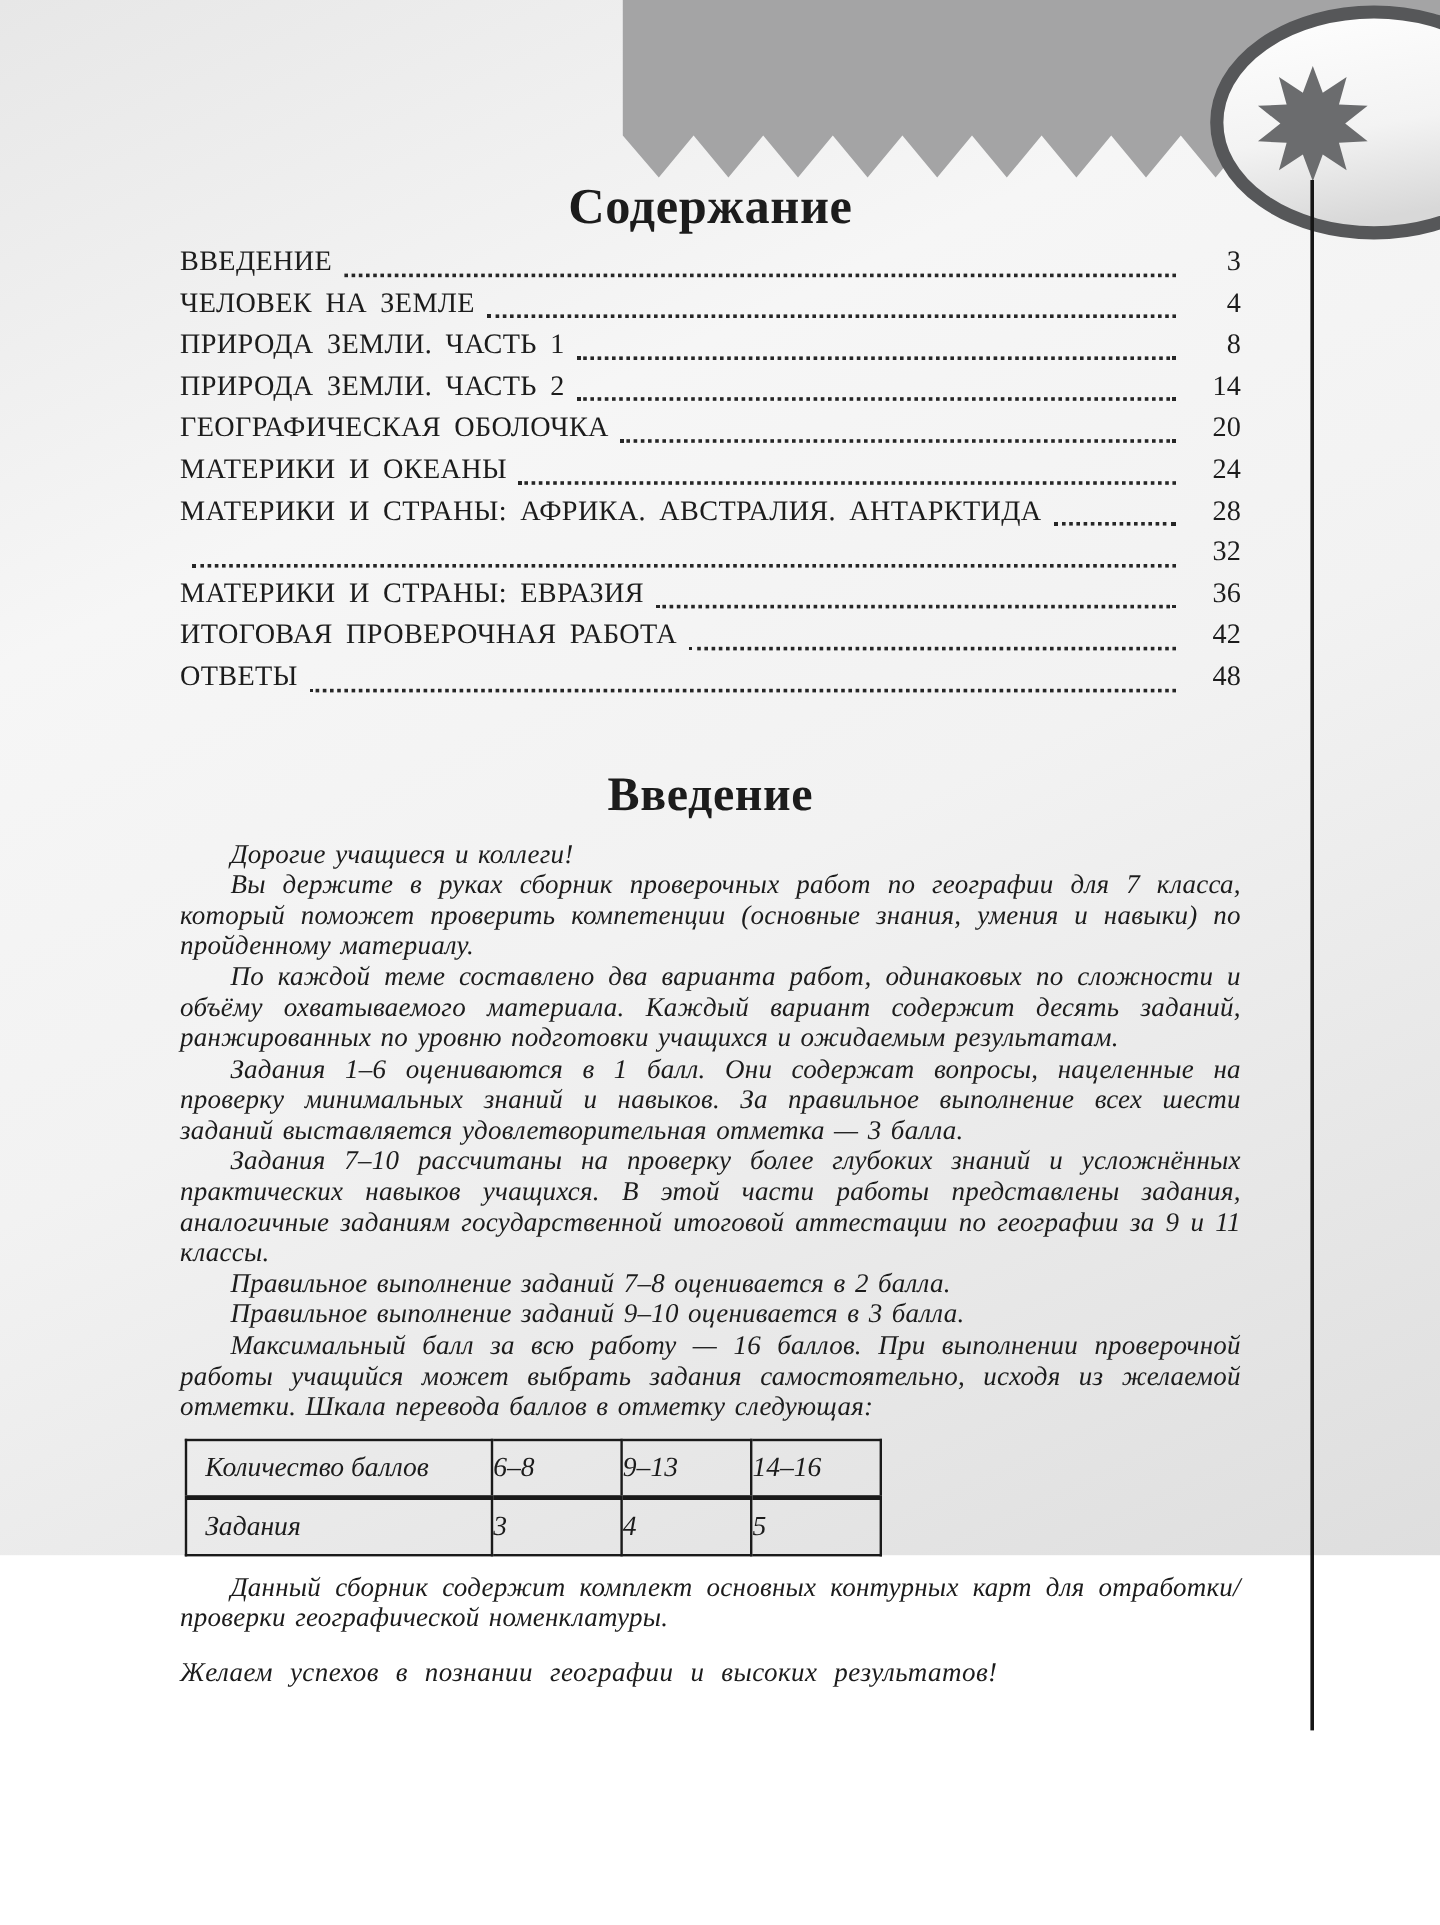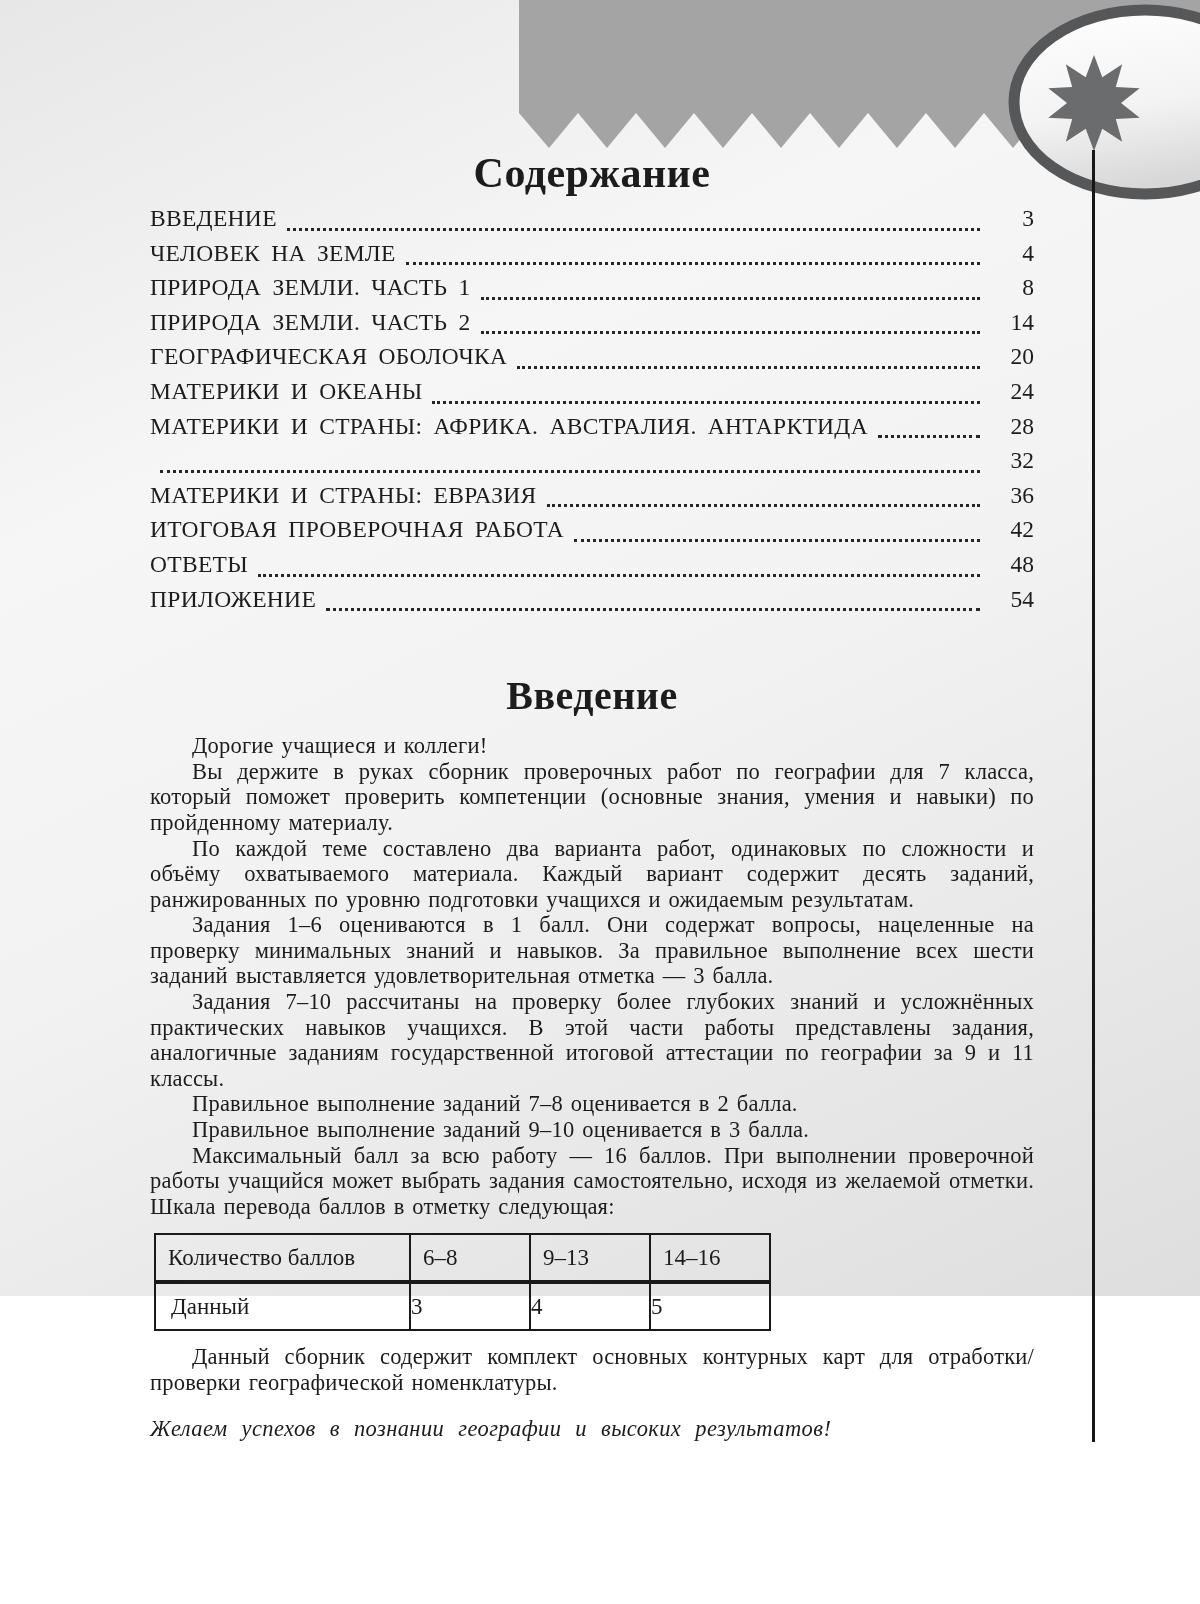--- a/index.html
+++ b/index.html
@@ -61,21 +61,21 @@
     text-align: right;
     flex: none;
   }
   .intro-title {
     margin: 53px 0 0 0;
     font-size: 40px; line-height: 46px;
     font-weight: bold;
     text-align: center;
     letter-spacing: 0.5px;
   }
-  .bodytext { margin-top: 14px; }
+  .bodytext { margin-top: 14px; font-style: italic; }
   .bodytext p {
     margin: 0;
     font-size: 22.5px;
     line-height: 25.6px;
     text-align: justify;
     text-indent: 42px;
     letter-spacing: 0.2px;
     word-spacing: 2px;
   }
   table.score {
@@ -83,21 +83,21 @@
     margin: 14px 0 0 4px;
     table-layout: fixed;
   }
   table.score td {
     border: 2.5px solid #1a1a1a;
     height: 45px;
     font-size: 23px;
     text-align: left;
     padding: 0;
   }
-  table.score tr.hdr td { border-bottom-width: 4px; padding-left: 12px; }
+  table.score tr.hdr td { border-bottom-width: 4px; }
   table.score td.lbl {
     text-align: left;
     padding-left: 15px;
     width: 238px;
   }
   table.score td.val { width: 106px; }
   .after-table { margin-top: 13px !important; }
   .closing {
     margin: 20px 0 0 0;
     font-size: 22.5px;
@@ -179,25 +179,20 @@
       <div class="toc-row">
         <span class="toc-label">ИТОГОВАЯ ПРОВЕРОЧНАЯ РАБОТА</span>
         <span class="toc-leader"></span>
         <span class="toc-page">42</span>
       </div>
       <div class="toc-row">
         <span class="toc-label">ОТВЕТЫ</span>
         <span class="toc-leader"></span>
         <span class="toc-page">48</span>
       </div>
-      <div class="toc-row">
-        <span class="toc-label">ПРИЛОЖЕНИЕ</span>
-        <span class="toc-leader"></span>
-        <span class="toc-page">54</span>
-      </div>
     </div>
 
     <h2 class="intro-title">Введение</h2>
 
     <div class="bodytext">
       <p>Дорогие учащиеся и коллеги!</p>
       <p>Вы держите в руках сборник проверочных работ по географии для 7 класса, который поможет проверить компетенции (основные знания, умения и навыки) по пройденному материалу.</p>
       <p>По каждой теме составлено два варианта работ, одинаковых по сложности и объёму охватываемого материала. Каждый вариант содержит десять заданий, ранжированных по уровню подготовки учащихся и ожидаемым результатам.</p>
       <p>Задания 1–6 оцениваются в 1 балл. Они содержат вопросы, нацеленные на проверку минимальных знаний и навыков. За правильное выполнение всех шести заданий выставляется удовлетворительная отметка — 3 балла.</p>
       <p>Задания 7–10 рассчитаны на проверку более глубоких знаний и усложнённых практических навыков учащихся. В этой части работы представлены задания, аналогичные заданиям государственной итоговой аттестации по географии за 9 и 11 классы.</p>
@@ -207,21 +202,21 @@
 
       <table class="score">
         <tbody>
             <tr class="hdr">
           <td class="lbl">Количество баллов</td>
           <td class="val">6–8</td>
           <td class="val">9–13</td>
           <td class="val">14–16</td>
         </tr>
         <tr>
-          <td class="lbl">Данный</td>
+          <td class="lbl">Задания</td>
           <td class="val">3</td>
           <td class="val">4</td>
           <td class="val">5</td>
         </tr>
       </tbody>
         </table>
 
       <p class="after-table">Данный сборник содержит комплект основных контурных карт для отработки/проверки географической номенклатуры.</p>
     </div>
 

